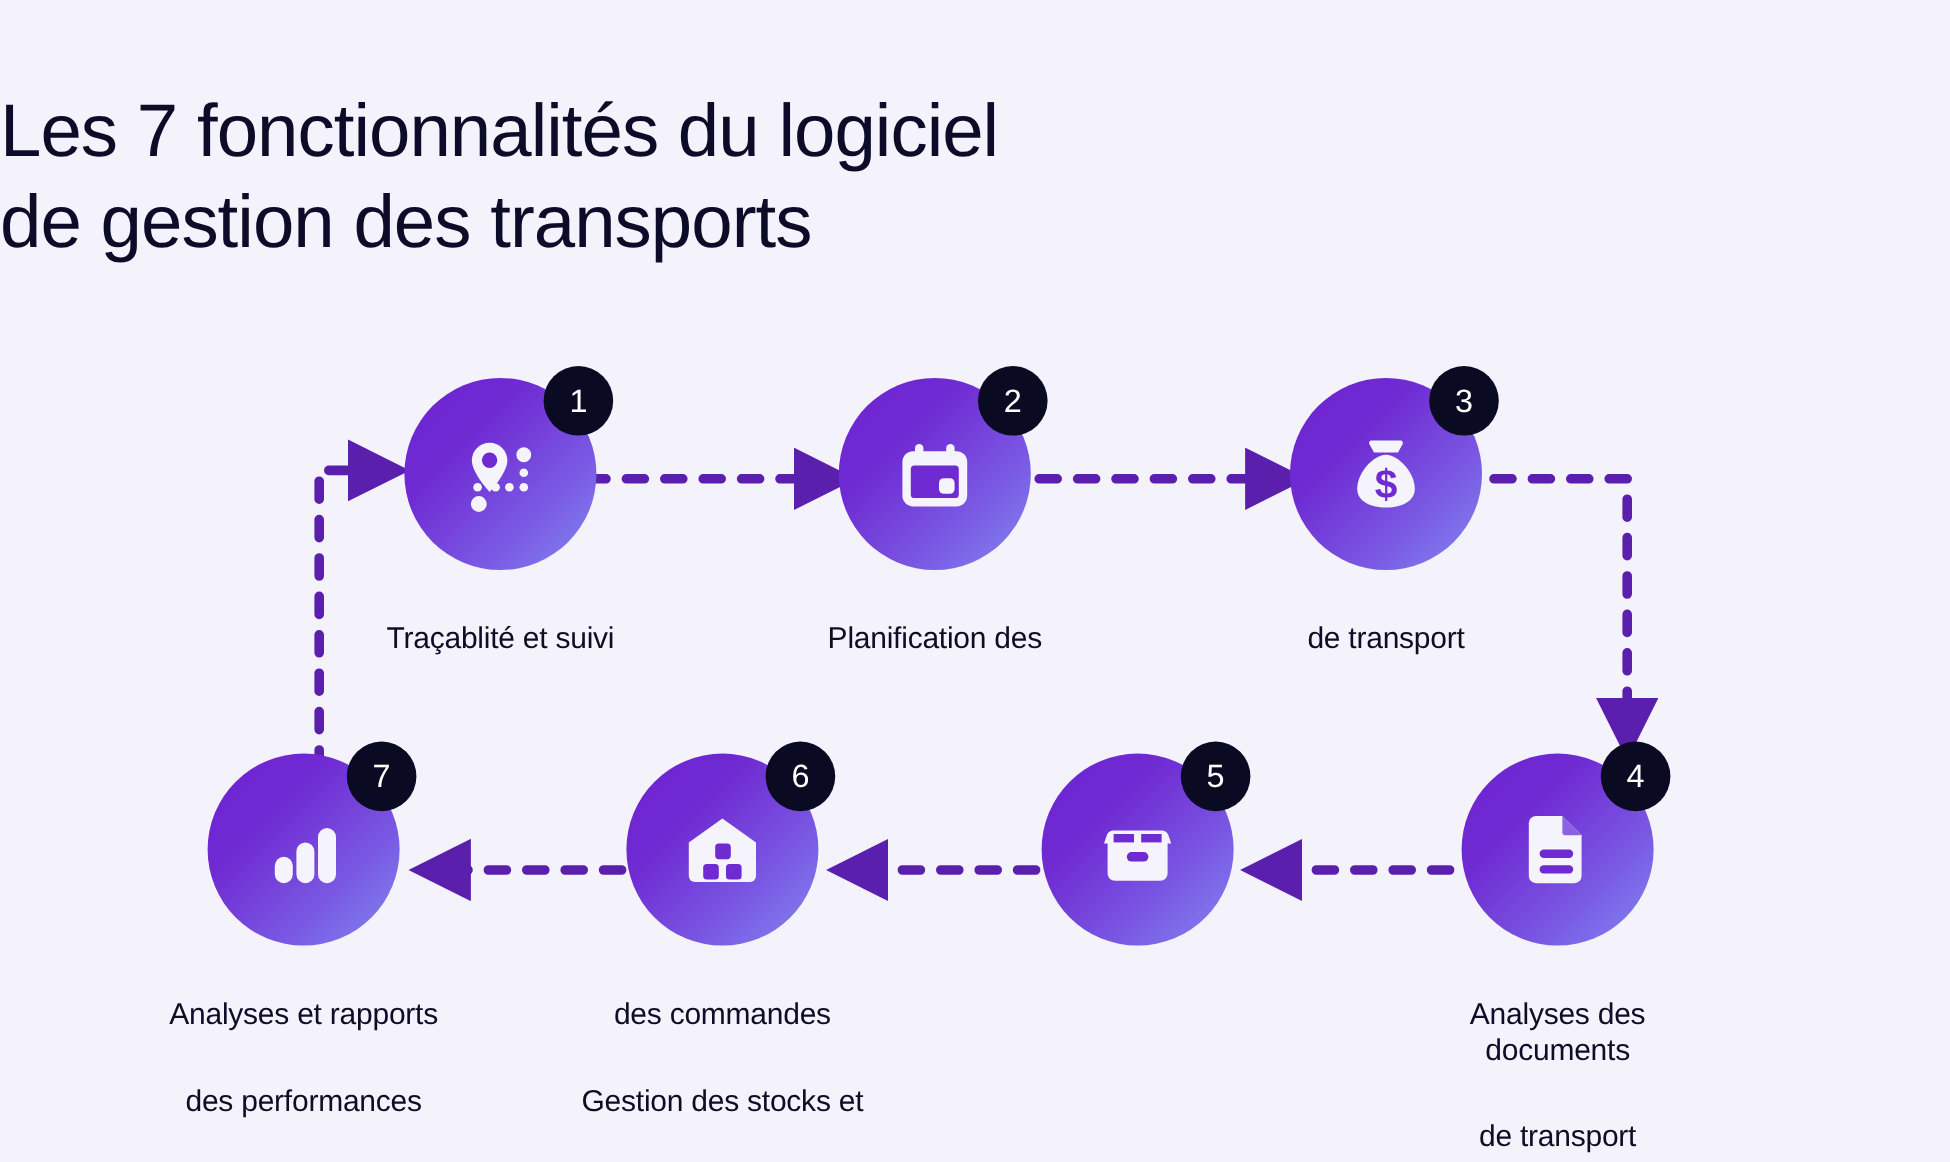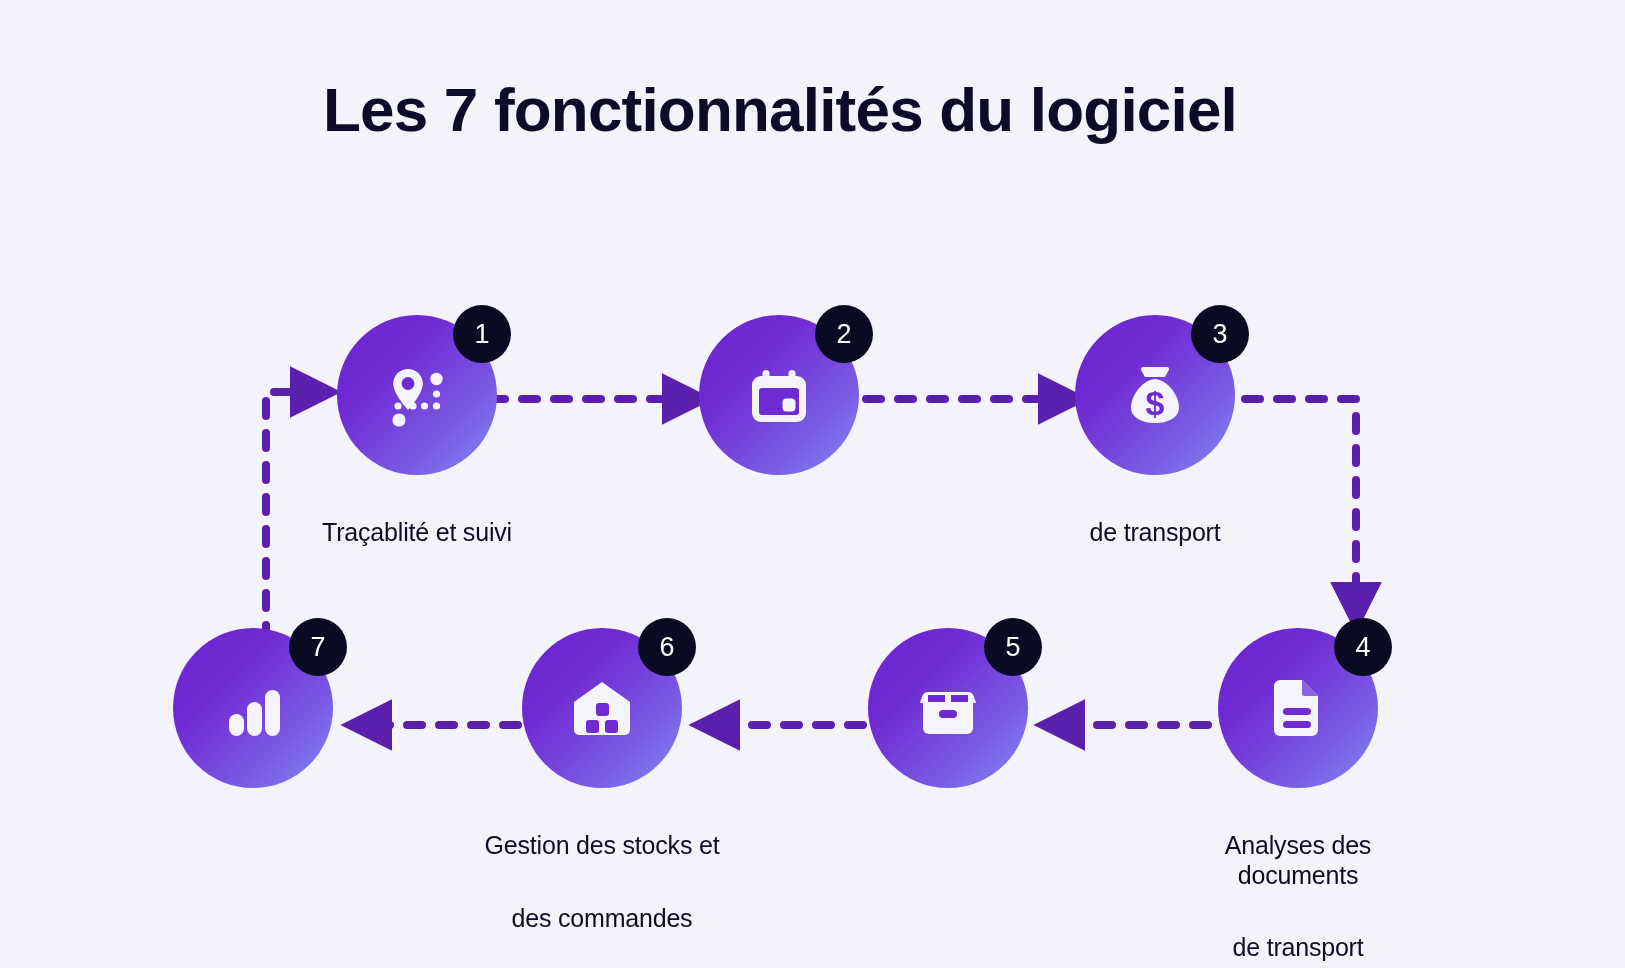--- a/index.html
+++ b/index.html
@@ -21,24 +21,24 @@
     width: 1625px;
     height: 968px;
   }
 
   
   .title {
     position: absolute;
     top: 72px;
     left: 0;
     width: 1560px;
-    text-align: center;
+    text-align: left;
     font-size: 62px;
     line-height: 1.22;
-    font-weight: 700;
+    font-weight: 400;
     letter-spacing: -0.8px;
     color: #0c0c28;
   }
   .title .tline { display: block; }
 
   
   #connectors {
     position: absolute;
     top: 0; left: 0;
     width: 1625px;
@@ -100,20 +100,21 @@
   }
   .label .lline { display: block; margin-top: 43px; }
 </style>
 </head>
 <body>
 
 <div id="stage">
 
   <h1 class="title">
     <span class="tline">Les 7 fonctionnalités du logiciel</span>
+    <span class="tline">de gestion des transports</span>
   </h1>
 
   <svg id="connectors" viewBox="0 0 1625 968">
     <defs>
       <marker id="arrR" viewBox="0 0 10 10" refX="2" refY="5" markerWidth="6.5" markerHeight="6.5" orient="auto">
         <path d="M 0 0 L 10 5 L 0 10 z" fill="#5b1fae"></path>
       </marker>
       <marker id="arrL" viewBox="0 0 10 10" refX="2" refY="5" markerWidth="6.5" markerHeight="6.5" orient="auto">
         <path d="M 0 0 L 10 5 L 0 10 z" fill="#5b1fae"></path>
       </marker>
@@ -170,20 +171,21 @@
             <rect x="51.5" y="17" width="7" height="13" rx="3.5" fill="#f5f3fb"></rect>
             <rect x="15" y="23" width="54" height="46" rx="9" fill="#f5f3fb"></rect>
             <rect x="22" y="35" width="40" height="27" rx="3" fill="#6f2ad2"></rect>
             <rect x="45.5" y="45.5" width="13" height="13" rx="4" fill="#f5f3fb"></rect>
           </svg>
         </span>
       </div>
       <div class="badge">2</div>
     </div>
     <div class="label">
+      <span class="lline">Planification des</span>
     </div>
   </div>
 
   <div class="node" style="left:1025px; top:315px;">
     <div class="circle-wrap">
       <div class="circle">
         <span>
           <svg width="84" height="84" viewBox="0 0 84 84">
             <path d="M30 14h24c1.6 0 2.6 1.8 1.8 3.2L52 24H32l-3.8-6.8C27.4 15.8 28.4 14 30 14z" fill="#f5f3fb"></path>
             <path d="M42 26c10 0 24 14.5 24 28.5C66 64 56 70 42 70S18 64 18 54.5C18 40.5 32 26 42 26z" fill="#f5f3fb"></path>
@@ -243,33 +245,37 @@
             <path d="M42 16 L70 36 v28 a5 5 0 0 1-5 5 H19 a5 5 0 0 1-5-5 V36 z" fill="#f5f3fb"></path>
             <rect x="36" y="37" width="13" height="13" rx="3" fill="#6f2ad2"></rect>
             <rect x="26" y="54" width="13" height="13" rx="3" fill="#6f2ad2"></rect>
             <rect x="45" y="54" width="13" height="13" rx="3" fill="#6f2ad2"></rect>
           </svg>
         </span>
       </div>
       <div class="badge">6</div>
     </div>
     <div class="label">
+      <span class="lline">des commandes</span>
       <span class="lline">Gestion des stocks et</span>
-      <span class="lline">des commandes</span>
     </div>
   </div>
 
   <div class="node" style="left:123px; top:628px;">
     <div class="circle-wrap">
       <div class="circle">
         <span>
           <svg width="84" height="84" viewBox="0 0 84 84">
             <rect x="18" y="48" width="15" height="22" rx="7.5" fill="#f5f3fb"></rect>
             <rect x="36" y="36" width="15" height="34" rx="7.5" fill="#f5f3fb"></rect>
             <rect x="54" y="24" width="15" height="46" rx="7.5" fill="#f5f3fb"></rect>
           </svg>
         </span>
       </div>
       <div class="badge">7</div>
     </div>
+    <div class="label">
+      <span class="lline">Analyses et rapports</span>
+      <span class="lline">des performances</span>
+    </div>
   </div>
 
 </div>
 
 </body></html>

